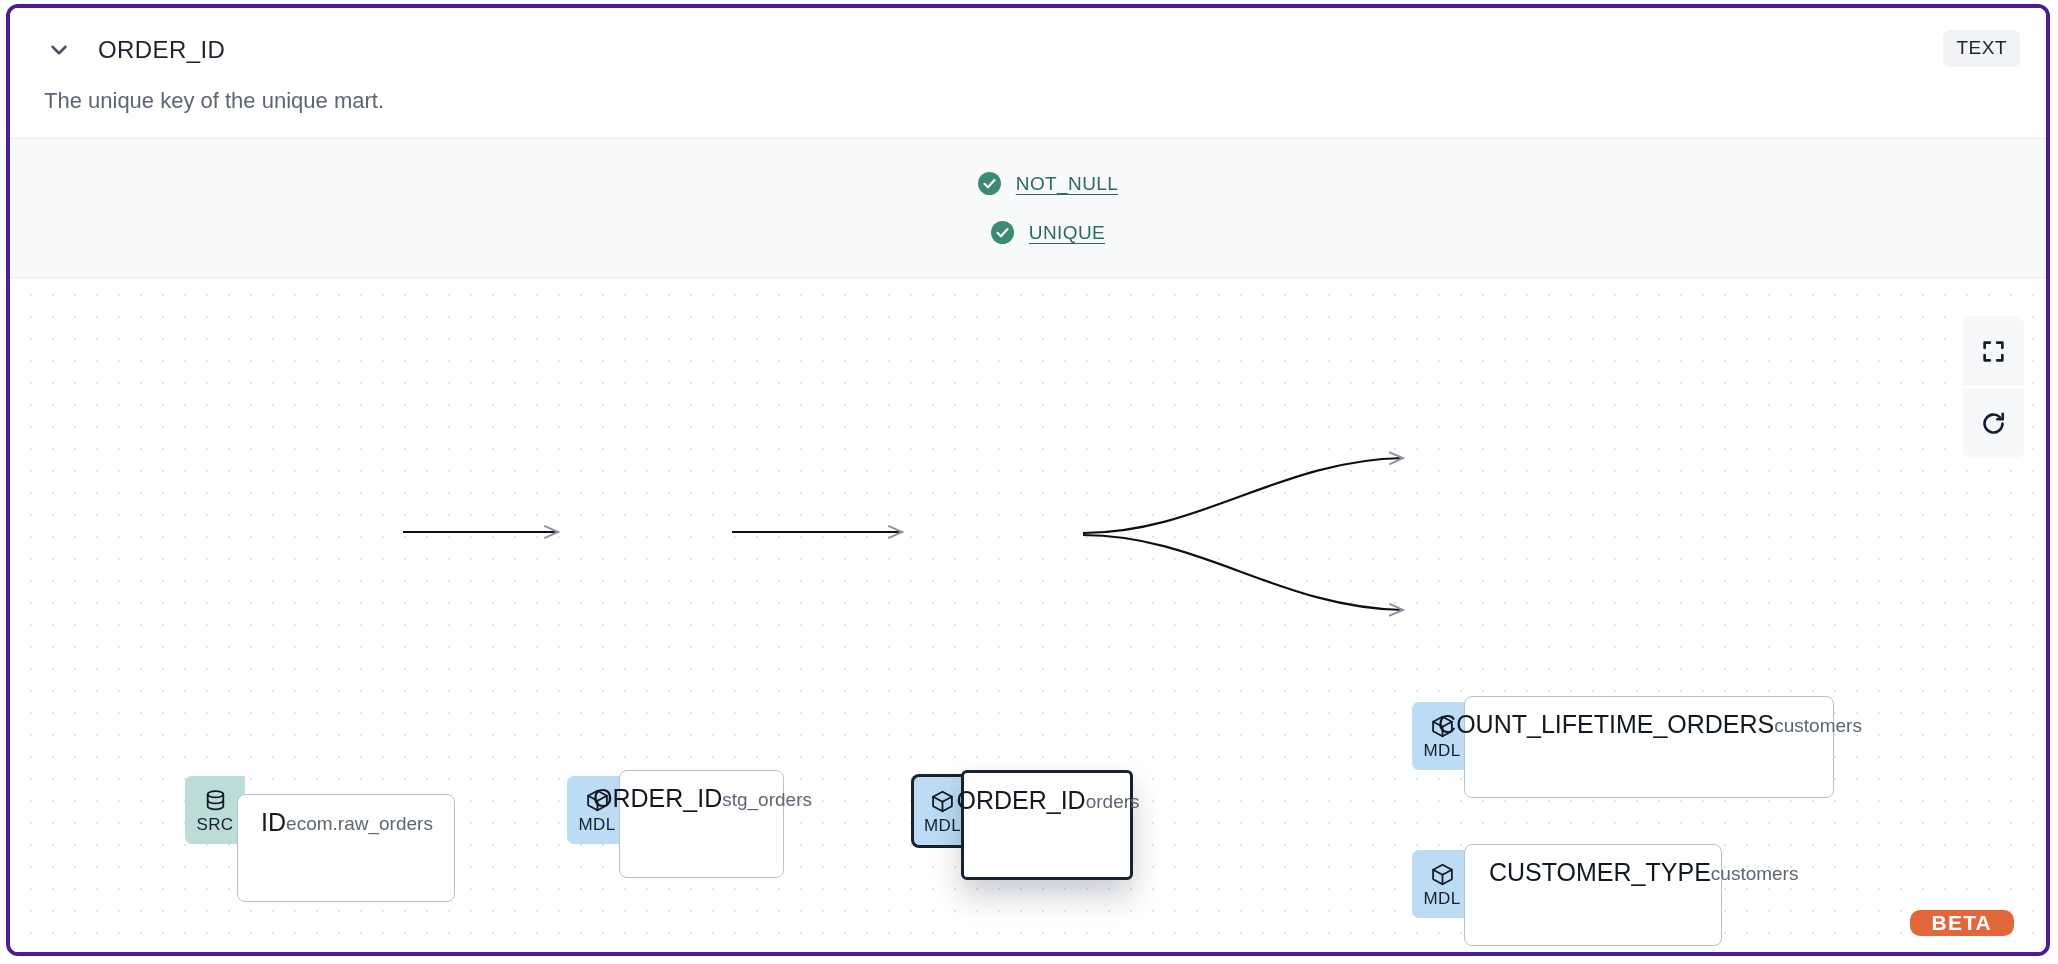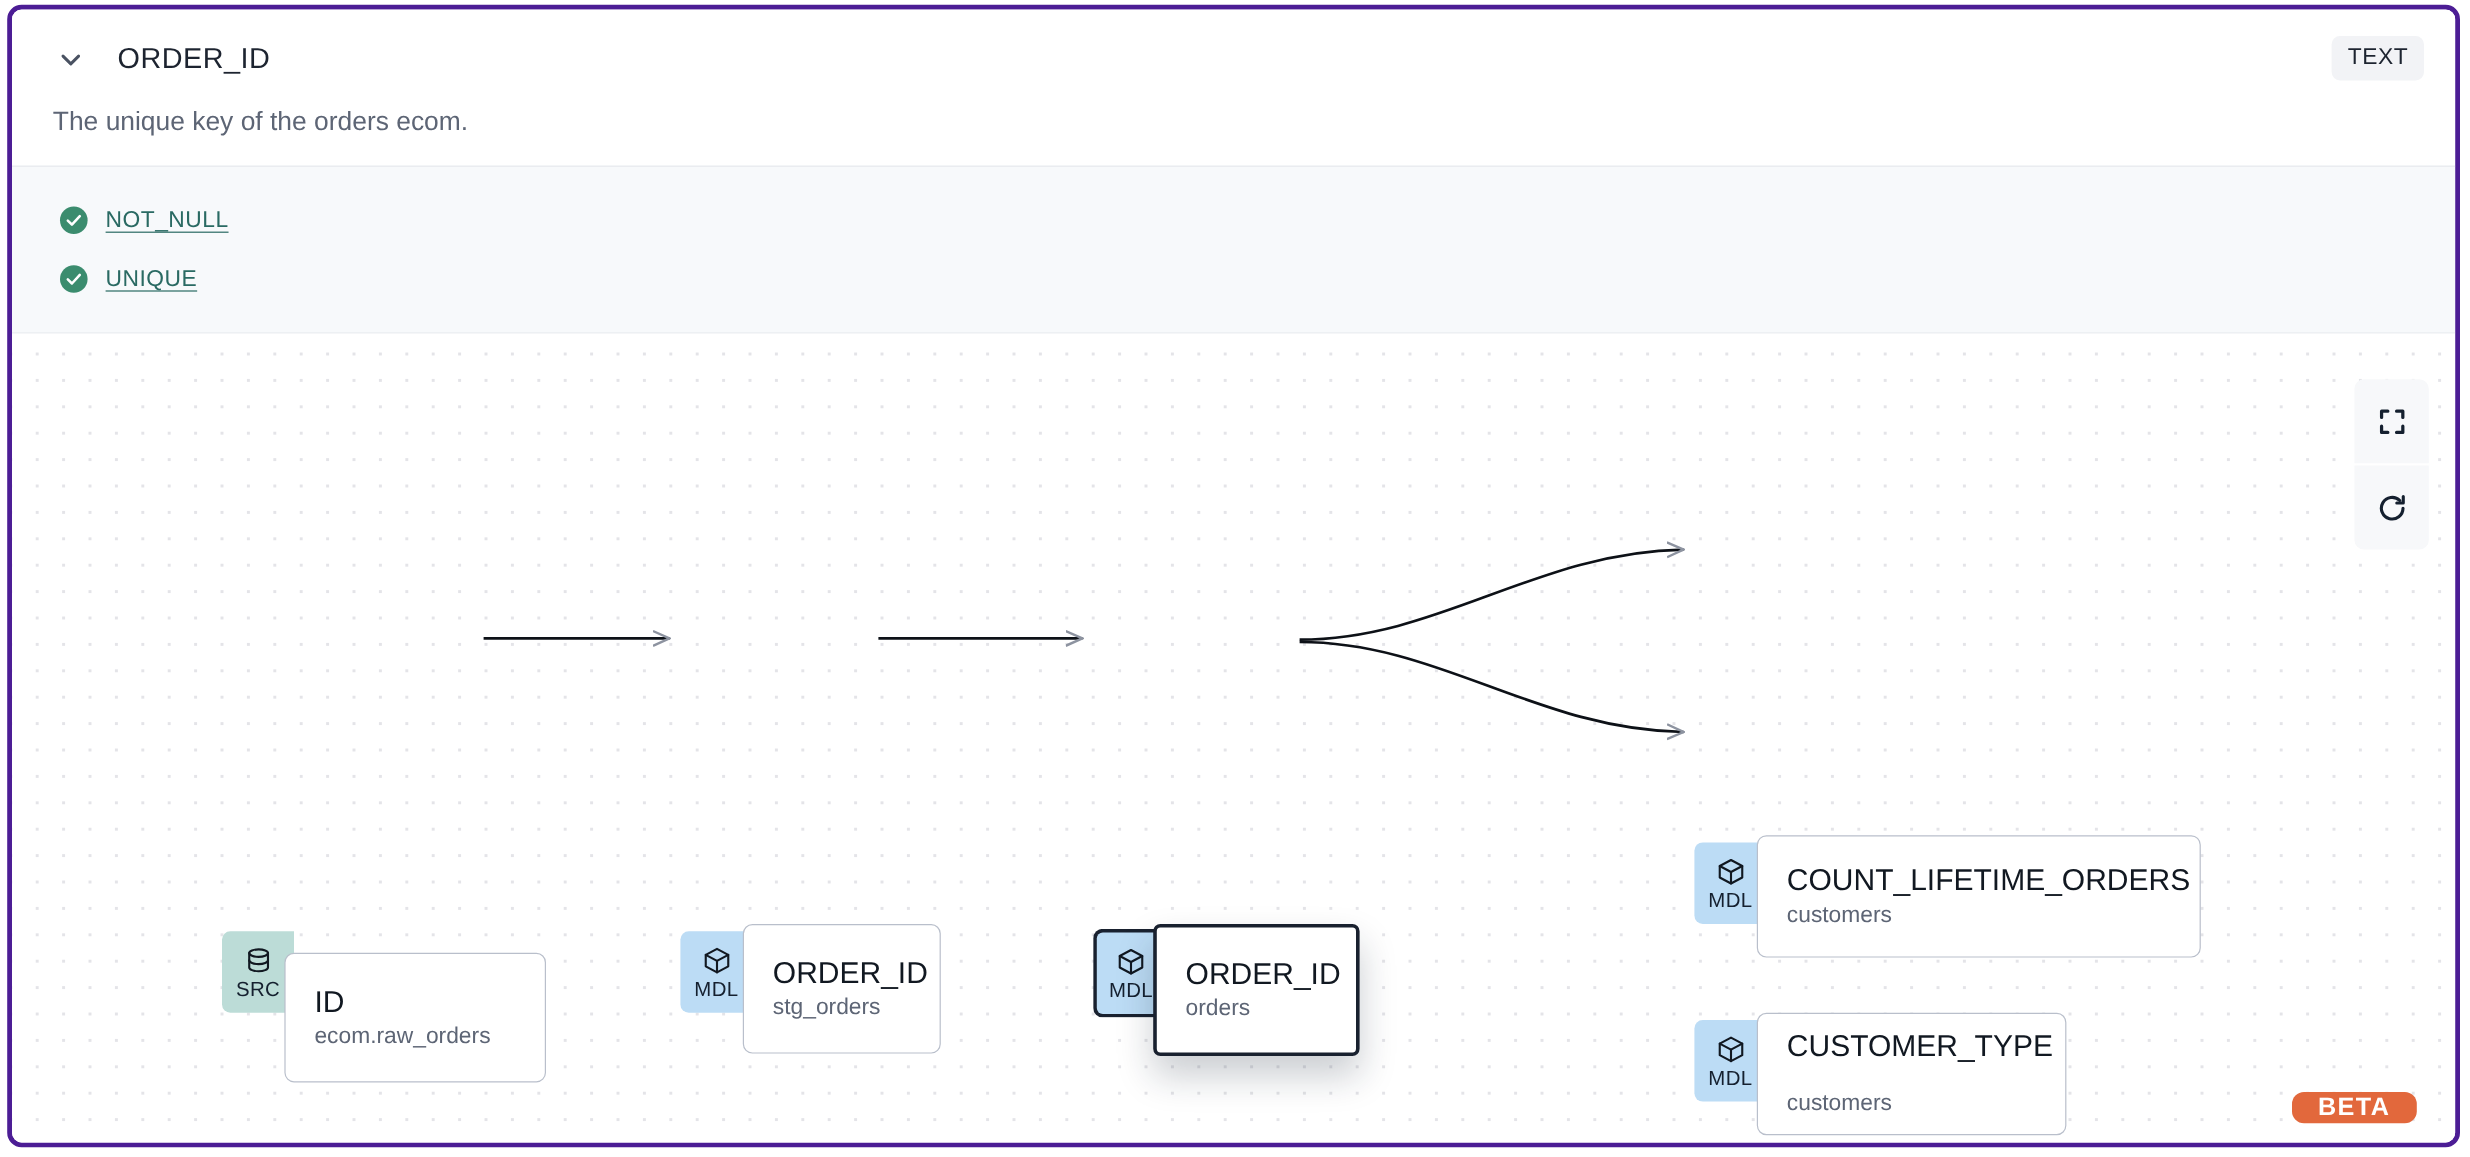--- a/index.html
+++ b/index.html
@@ -90,20 +90,21 @@
     border-top: 1px solid #e7e9ed;
     border-bottom: 1px solid #e7e9ed;
     box-sizing: border-box;
     padding: 20px 0 0 40px;
   }
   .test-row {
     display: flex;
     align-items: center;
     gap: 15px;
     height: 49px;
+    justify-content: center;
   }
   .check-icon {
     width: 23px;
     height: 23px;
     border-radius: 50%;
     background: #3b8c6e;
     display: inline-flex;
     align-items: center;
     justify-content: center;
     flex: none;
@@ -163,23 +164,23 @@
     color: #15202f;
     letter-spacing: 0.3px;
     line-height: 1;
     margin-top: 2px;
   }
   .node-body {
     background: #ffffff;
     border: 1px solid #b9bfcb;
     border-radius: 8px;
     margin-left: -8px;
-    padding: 14px 22px 14px 24px;
-    display: flex;
-    flex-direction: column;
+    padding: 14px 22px 24px 24px;
+    display: flex;
+    flex-direction: row;
     justify-content: center;
     box-sizing: border-box;
     min-width: 0;
   }
   .node-name {
     font-size: 25px;
     color: #111821;
     line-height: 1.08;
     white-space: nowrap;
   }
@@ -280,21 +281,21 @@
         <span class="chevron">
           <svg width="26" height="26" viewBox="0 0 24 24" fill="none" stroke="#4a5262" stroke-width="2.3" stroke-linecap="round" stroke-linejoin="round">
             <polyline points="6 9 12 15 18 9"></polyline>
           </svg>
         </span>
         <span class="col-title">ORDER_ID</span>
       </div>
 
       <div class="type-badge">TEXT</div>
 
-      <div class="description">The unique key of the orders ecom.</div>
+      <div class="description">The unique key of the unique mart.</div>
     </div>
 
     <div class="tests">
 
       <div class="test-row">
         <span class="check-icon">
           <svg width="15" height="15" viewBox="0 0 24 24" fill="none" stroke="#ffffff" stroke-width="3.4" stroke-linecap="round" stroke-linejoin="round">
             <polyline points="4 12.5 9.5 18 20 6.5"></polyline>
           </svg>
         </span>

